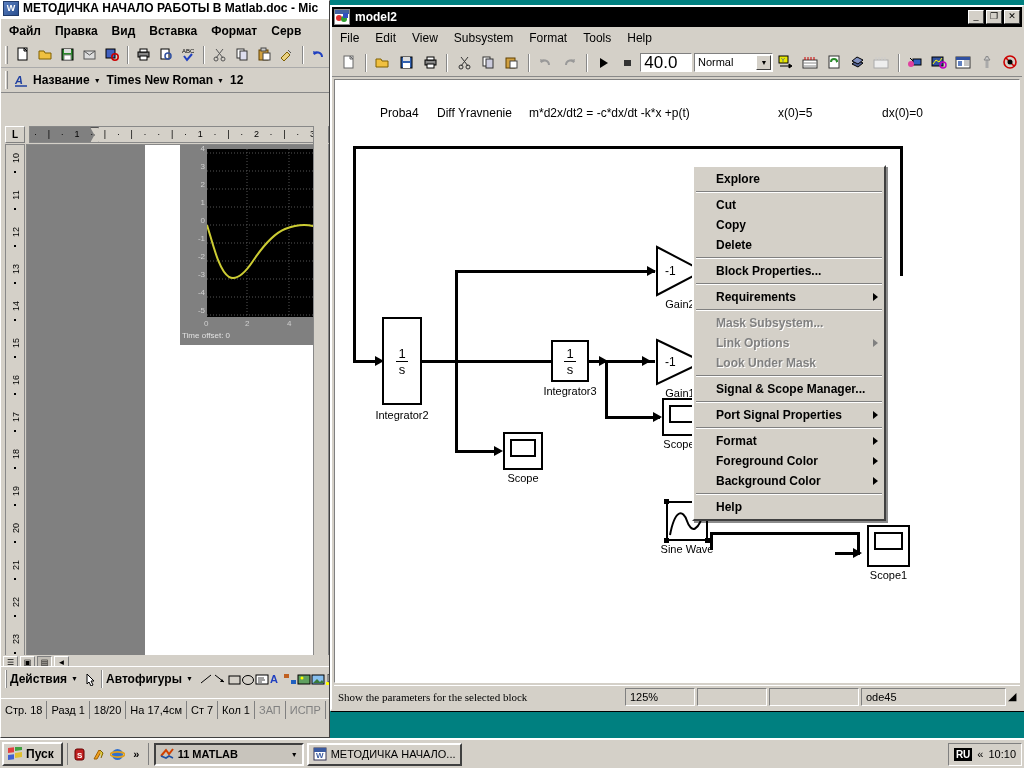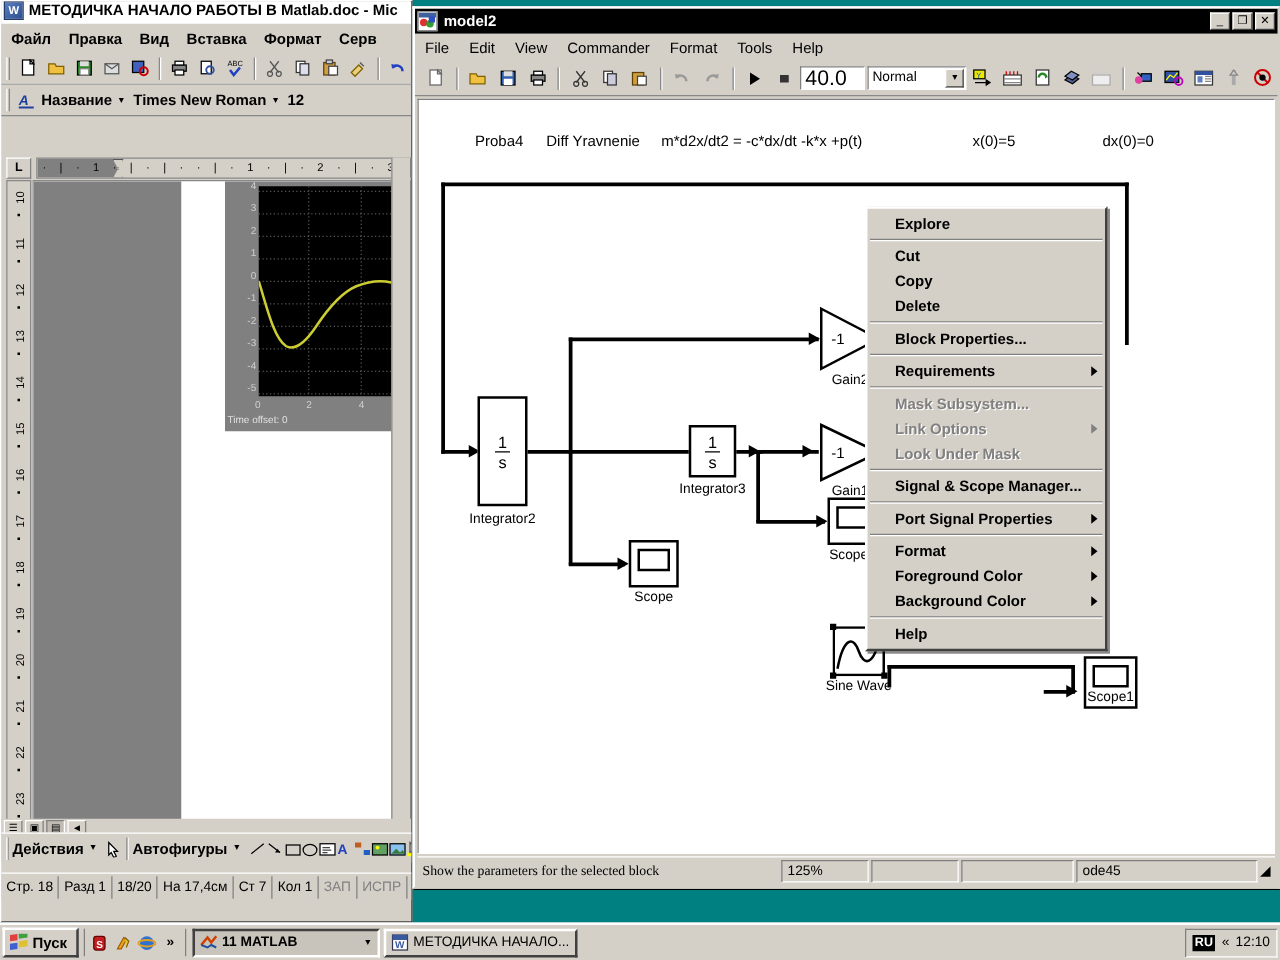--- a/index.html
+++ b/index.html
@@ -602,21 +602,21 @@
         <div class="sl-wbtn">_</div>
         <div class="sl-wbtn">❐</div>
         <div class="sl-wbtn">✕</div>
       </div>
     </div>
 
     <div class="sl-menubar">
       <span class="mi">File</span>
       <span class="mi">Edit</span>
       <span class="mi">View</span>
-      <span class="mi">Commander</span>
+      <span class="mi">Subsystem</span>
       <span class="mi">Format</span>
       <span class="mi">Tools</span>
       <span class="mi">Help</span>
     </div>
 
     <div class="sl-toolbar">
       <div class="tbtn">
         <svg width="15" height="15">
             <rect x="3" y="1" width="9" height="12" fill="#fff" stroke="#666"></rect>
             <path d="M9 1l3 3h-3z" fill="#ddd" stroke="#666"></path>
@@ -858,21 +858,21 @@
           <div class="selhandle" style="left:-2px;top:-2px;"></div>
           <div class="selhandle" style="right:-2px;top:-2px;"></div>
           <div class="selhandle" style="left:-2px;bottom:-2px;"></div>
           <div class="selhandle" style="right:-2px;bottom:-2px;"></div>
         </div>
         <div class="blk-label" style="top:42px;">Sine Wave</div>
       </div>
 
       <div class="blk" style="left:532px;top:445px;">
         <div class="scope-blk" style="width:43px;height:42px;"></div>
-        <div class="blk-label" style="top:27px;">Scope1</div>
+        <div class="blk-label" style="top:44px;">Scope1</div>
       </div>
     </div>
 
     <div class="sl-statusbar">
       <span class="sl-sb-text">Show the parameters for the selected block</span>
       <span class="sl-sb-cell" style="width:70px;">125%</span>
       <span class="sl-sb-cell" style="width:70px;"></span>
       <span class="sl-sb-cell" style="width:90px;"></span>
       <span class="sl-sb-cell" style="width:145px;">ode45</span>
       <span style="width:12px;">◢</span>
@@ -974,17 +974,17 @@
               <rect x="1" y="1" width="12" height="4" fill="#3a5aa0"></rect>
               <text x="3" y="11" font-size="8" font-weight="bold" fill="#3a5aa0">W</text>
             </svg>
         </span>
         <span class="tb-label">МЕТОДИЧКА НАЧАЛО...</span>
       </div>
     </div>
     <div class="tray">
       <span class="ru-badge">RU</span>
       <span>«</span>
-      <span>12:10</span>
+      <span>10:10</span>
     </div>
   </div>
 
 </div>
 
 </body></html>

